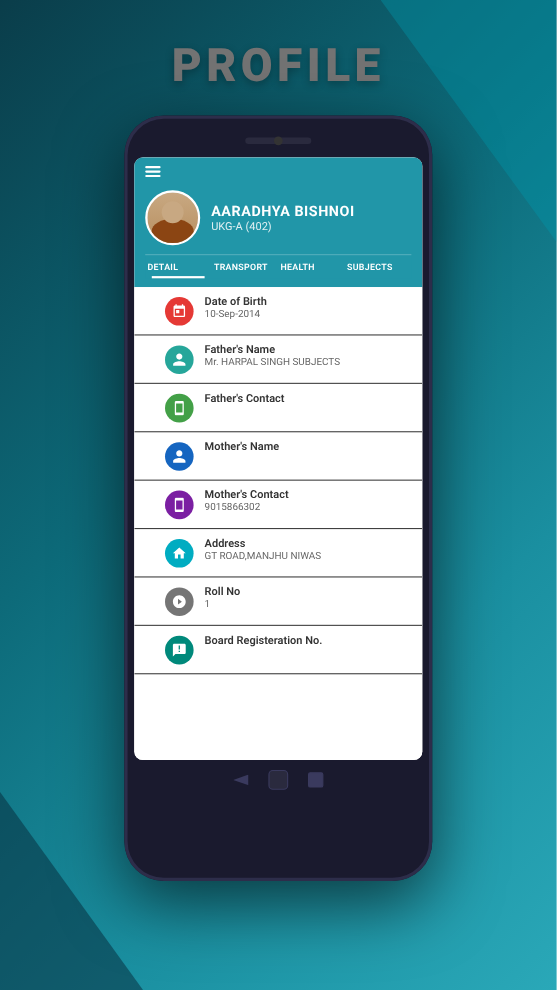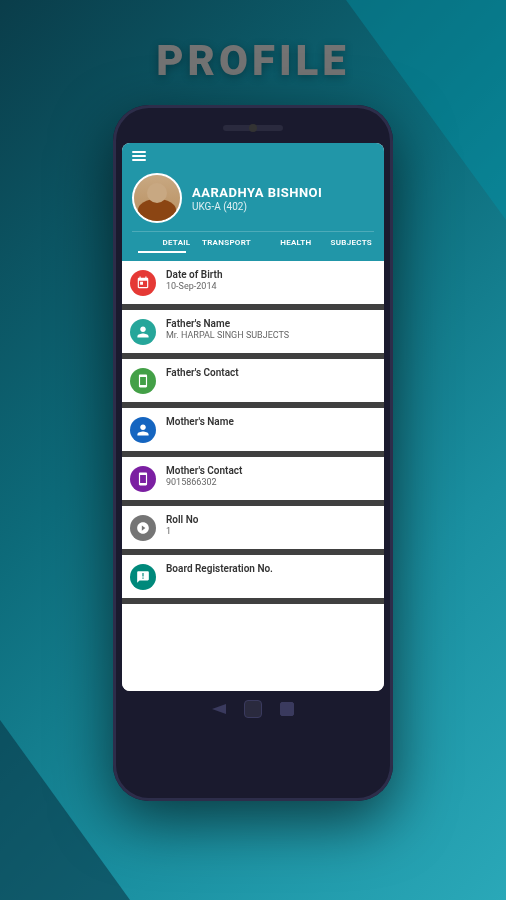--- a/index.html
+++ b/index.html
@@ -205,21 +205,21 @@
 
     
     .nav-tabs {
       display: flex;
       background: #2196a8;
       border-top: 1px solid rgba(255,255,255,0.2);
     }
 
     .nav-tab {
       flex: 1;
-      text-align: right;
+      text-align: left;
       color: white;
       font-size: 8px;
       font-weight: 600;
       padding: 6px 2px;
       letter-spacing: 0.3px;
       cursor: pointer;
       position: relative;
     }
 
     .nav-tab.active::after {
@@ -235,22 +235,22 @@
     
     .content-list {
       flex: 1;
       overflow-y: auto;
       background: white;
     }
 
     .list-item {
       display: flex;
       align-items: flex-start;
-      padding: 8px 8px;
-      border-bottom: 6px solid #404040;
+      padding: 8px 28px;
+      border-bottom: 1px solid #404040;
     }
 
     .item-icon {
       width: 26px;
       height: 26px;
       border-radius: 50%;
       display: flex;
       align-items: center;
       justify-content: center;
       flex-shrink: 0;
@@ -411,20 +411,31 @@
           <svg viewBox="0 0 24 24">
             <path d="M17 1.01L7 1c-1.1 0-2 .9-2 2v18c0 1.1.9 2 2 2h10c1.1 0 2-.9 2-2V3c0-1.1-.9-1.99-2-1.99zM17 19H7V5h10v14z"></path>
           </svg>
         </div>
         <div class="item-content">
           <div class="item-label">Mother's Contact</div>
           <div class="item-value">9015866302</div>
         </div>
       </div>
 
+      <div class="list-item">
+        <div class="item-icon icon-cyan">
+          <svg viewBox="0 0 24 24">
+            <path d="M10 20v-6h4v6h5v-8h3L12 3 2 12h3v8z"></path>
+          </svg>
+        </div>
+        <div class="item-content">
+          <div class="item-label">Address</div>
+          <div class="item-value">GT ROAD,MANJHU NIWAS</div>
+        </div>
+      </div>
 
       <div class="list-item">
         <div class="item-icon icon-grey">
           <svg viewBox="0 0 24 24">
             <path d="M12 2C6.48 2 2 6.48 2 12s4.48 10 10 10 10-4.48 10-10S17.52 2 12 2zm-2 14.5v-9l6 4.5-6 4.5z"></path>
           </svg>
         </div>
         <div class="item-content">
           <div class="item-label">Roll No</div>
           <div class="item-value">1</div>

